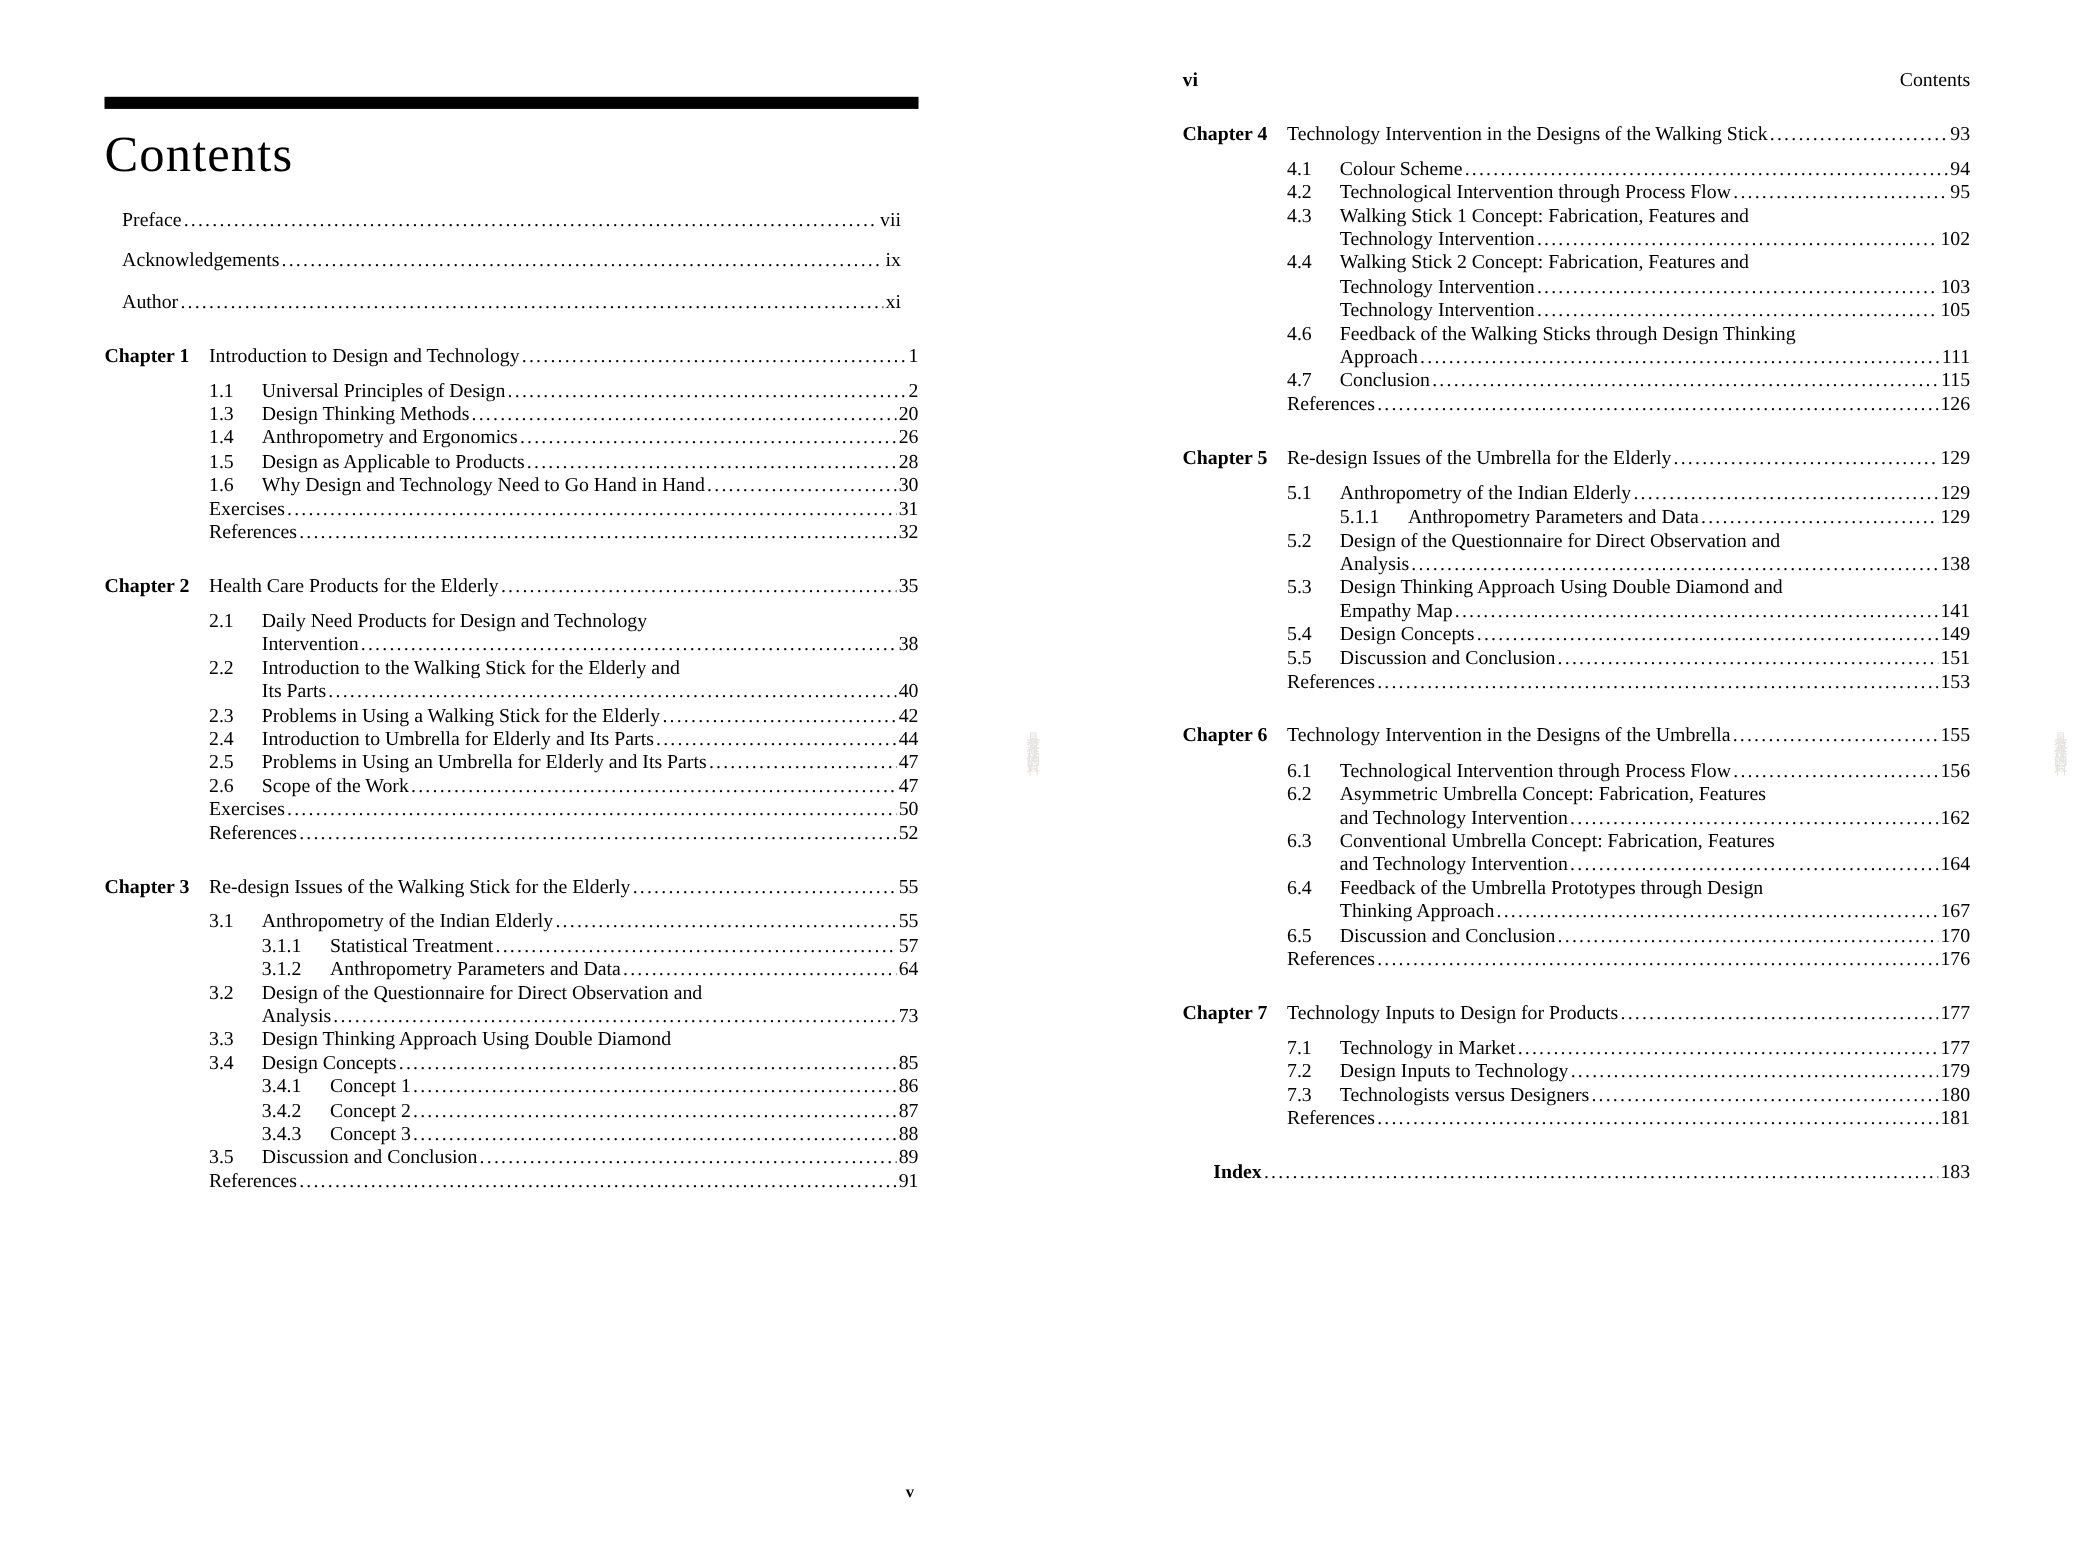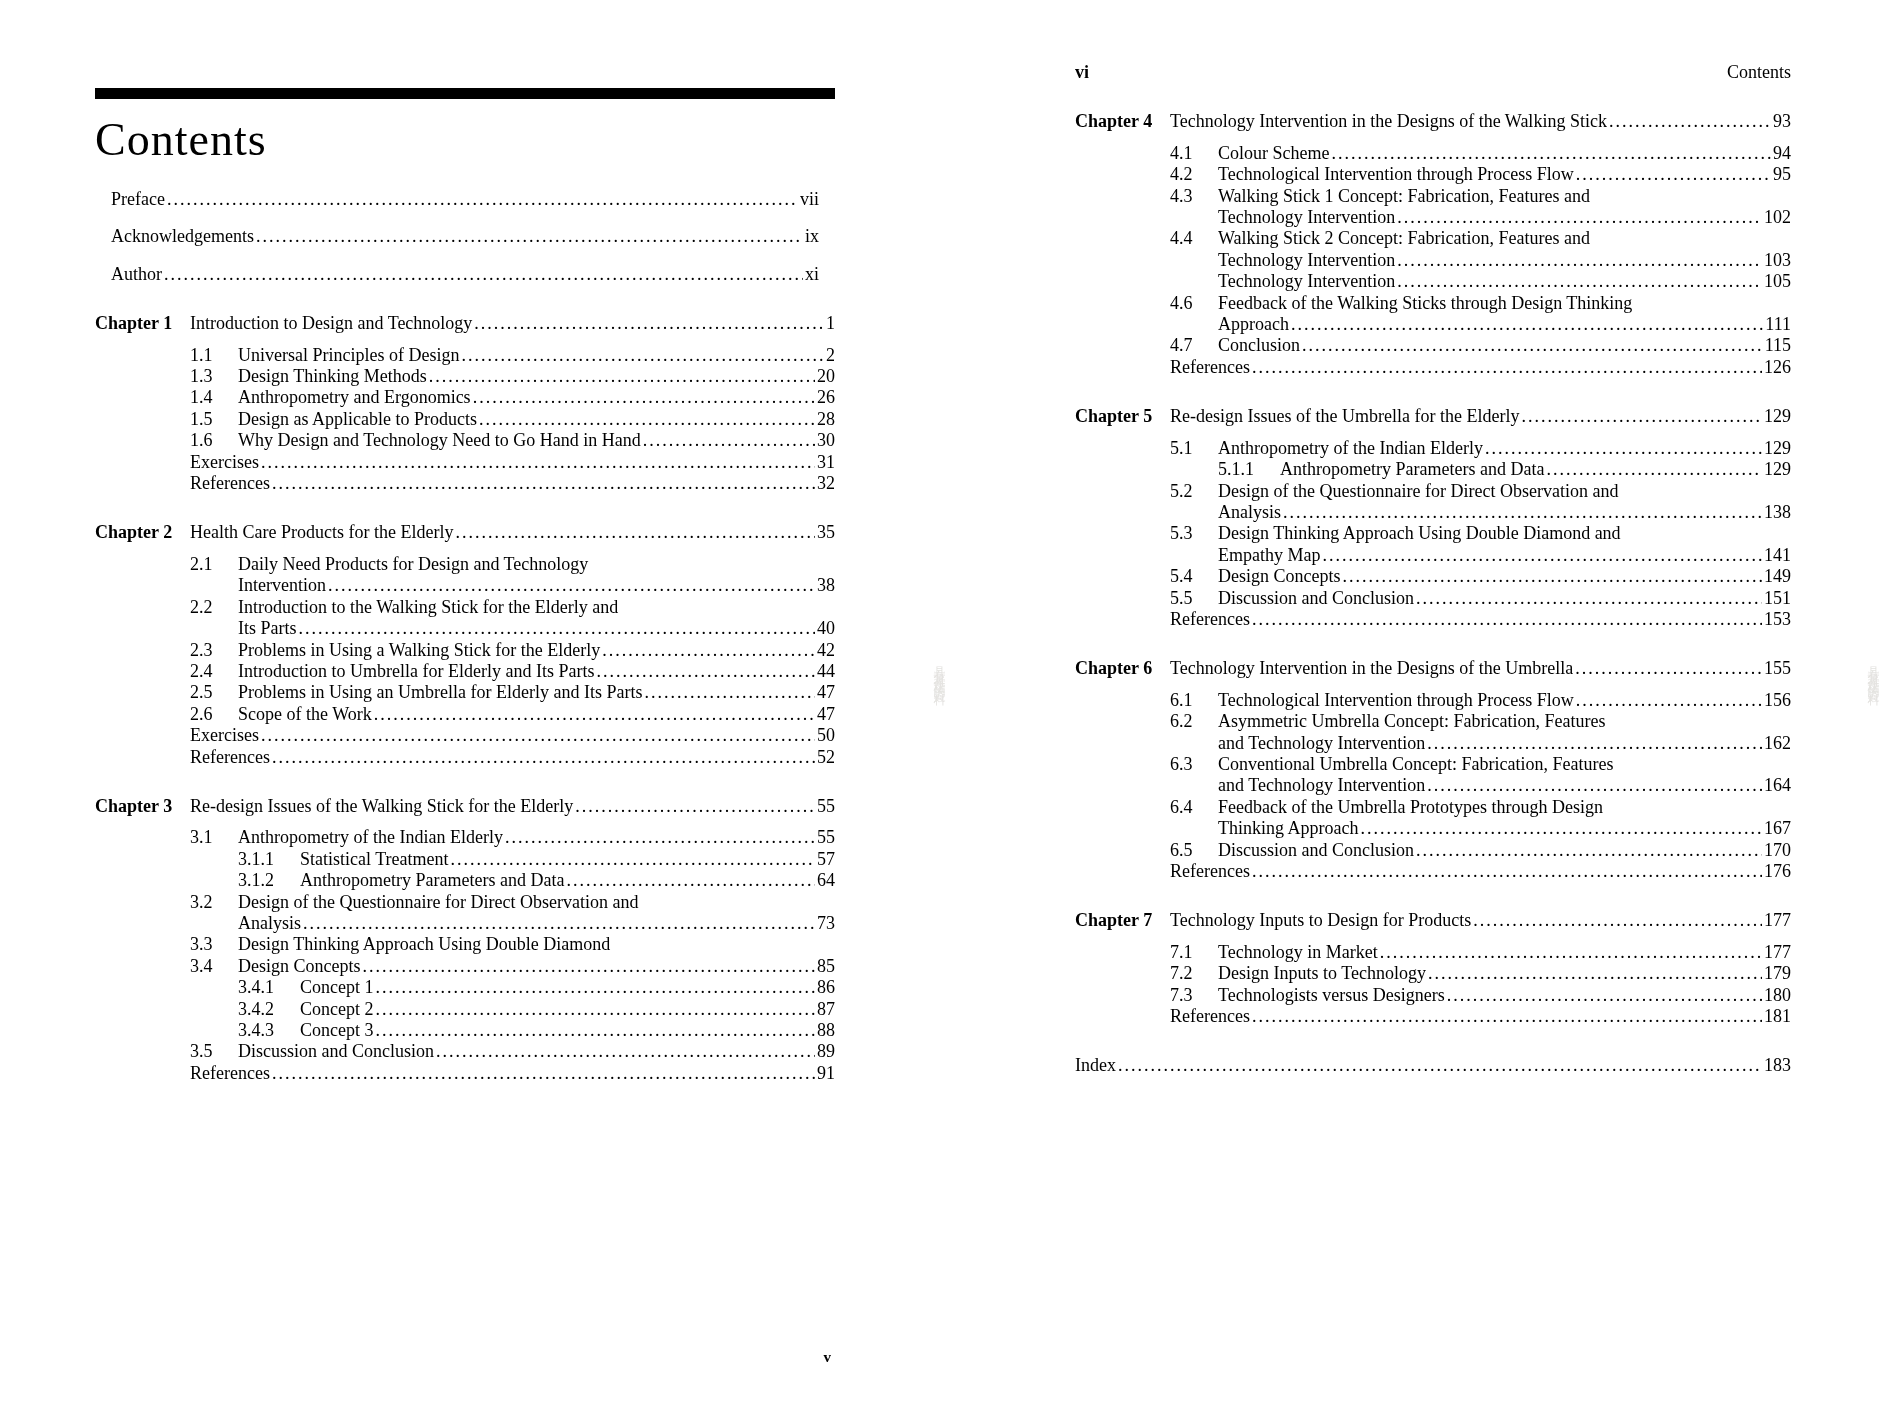--- a/index.html
+++ b/index.html
@@ -37,21 +37,21 @@
   .num{flex:0 0 48px;white-space:nowrap;}
   .lvl3{padding-left:48px;}
   .lvl3 .num{flex:0 0 62px;}
 
   .runhead{display:flex;padding-top:62px;}
   .runhead .rh-left{font-weight:bold;flex:0 0 auto;}
   .runhead .rh-spacer{flex:1 1 auto;}
   .runhead .rh-right{flex:0 0 auto;}
 
   .index-row{margin-top:28px;}
-  .index-label{font-weight:normal;flex:0 0 auto;white-space:nowrap;}
+  .index-label{font-weight:bold;flex:0 0 auto;white-space:nowrap;margin-left:28px;}
 
   .folio{position:absolute;right:4px;top:1347px;font-weight:bold;font-size:15px;}
 
   .watermark{
     position:absolute;top:656px;
     writing-mode:vertical-rl;text-orientation:upright;
     font-size:12px;letter-spacing:4px;color:#e4e3e0;
     font-family:"DejaVu Sans", sans-serif;
   }
   #wm-left{left:928px;}

